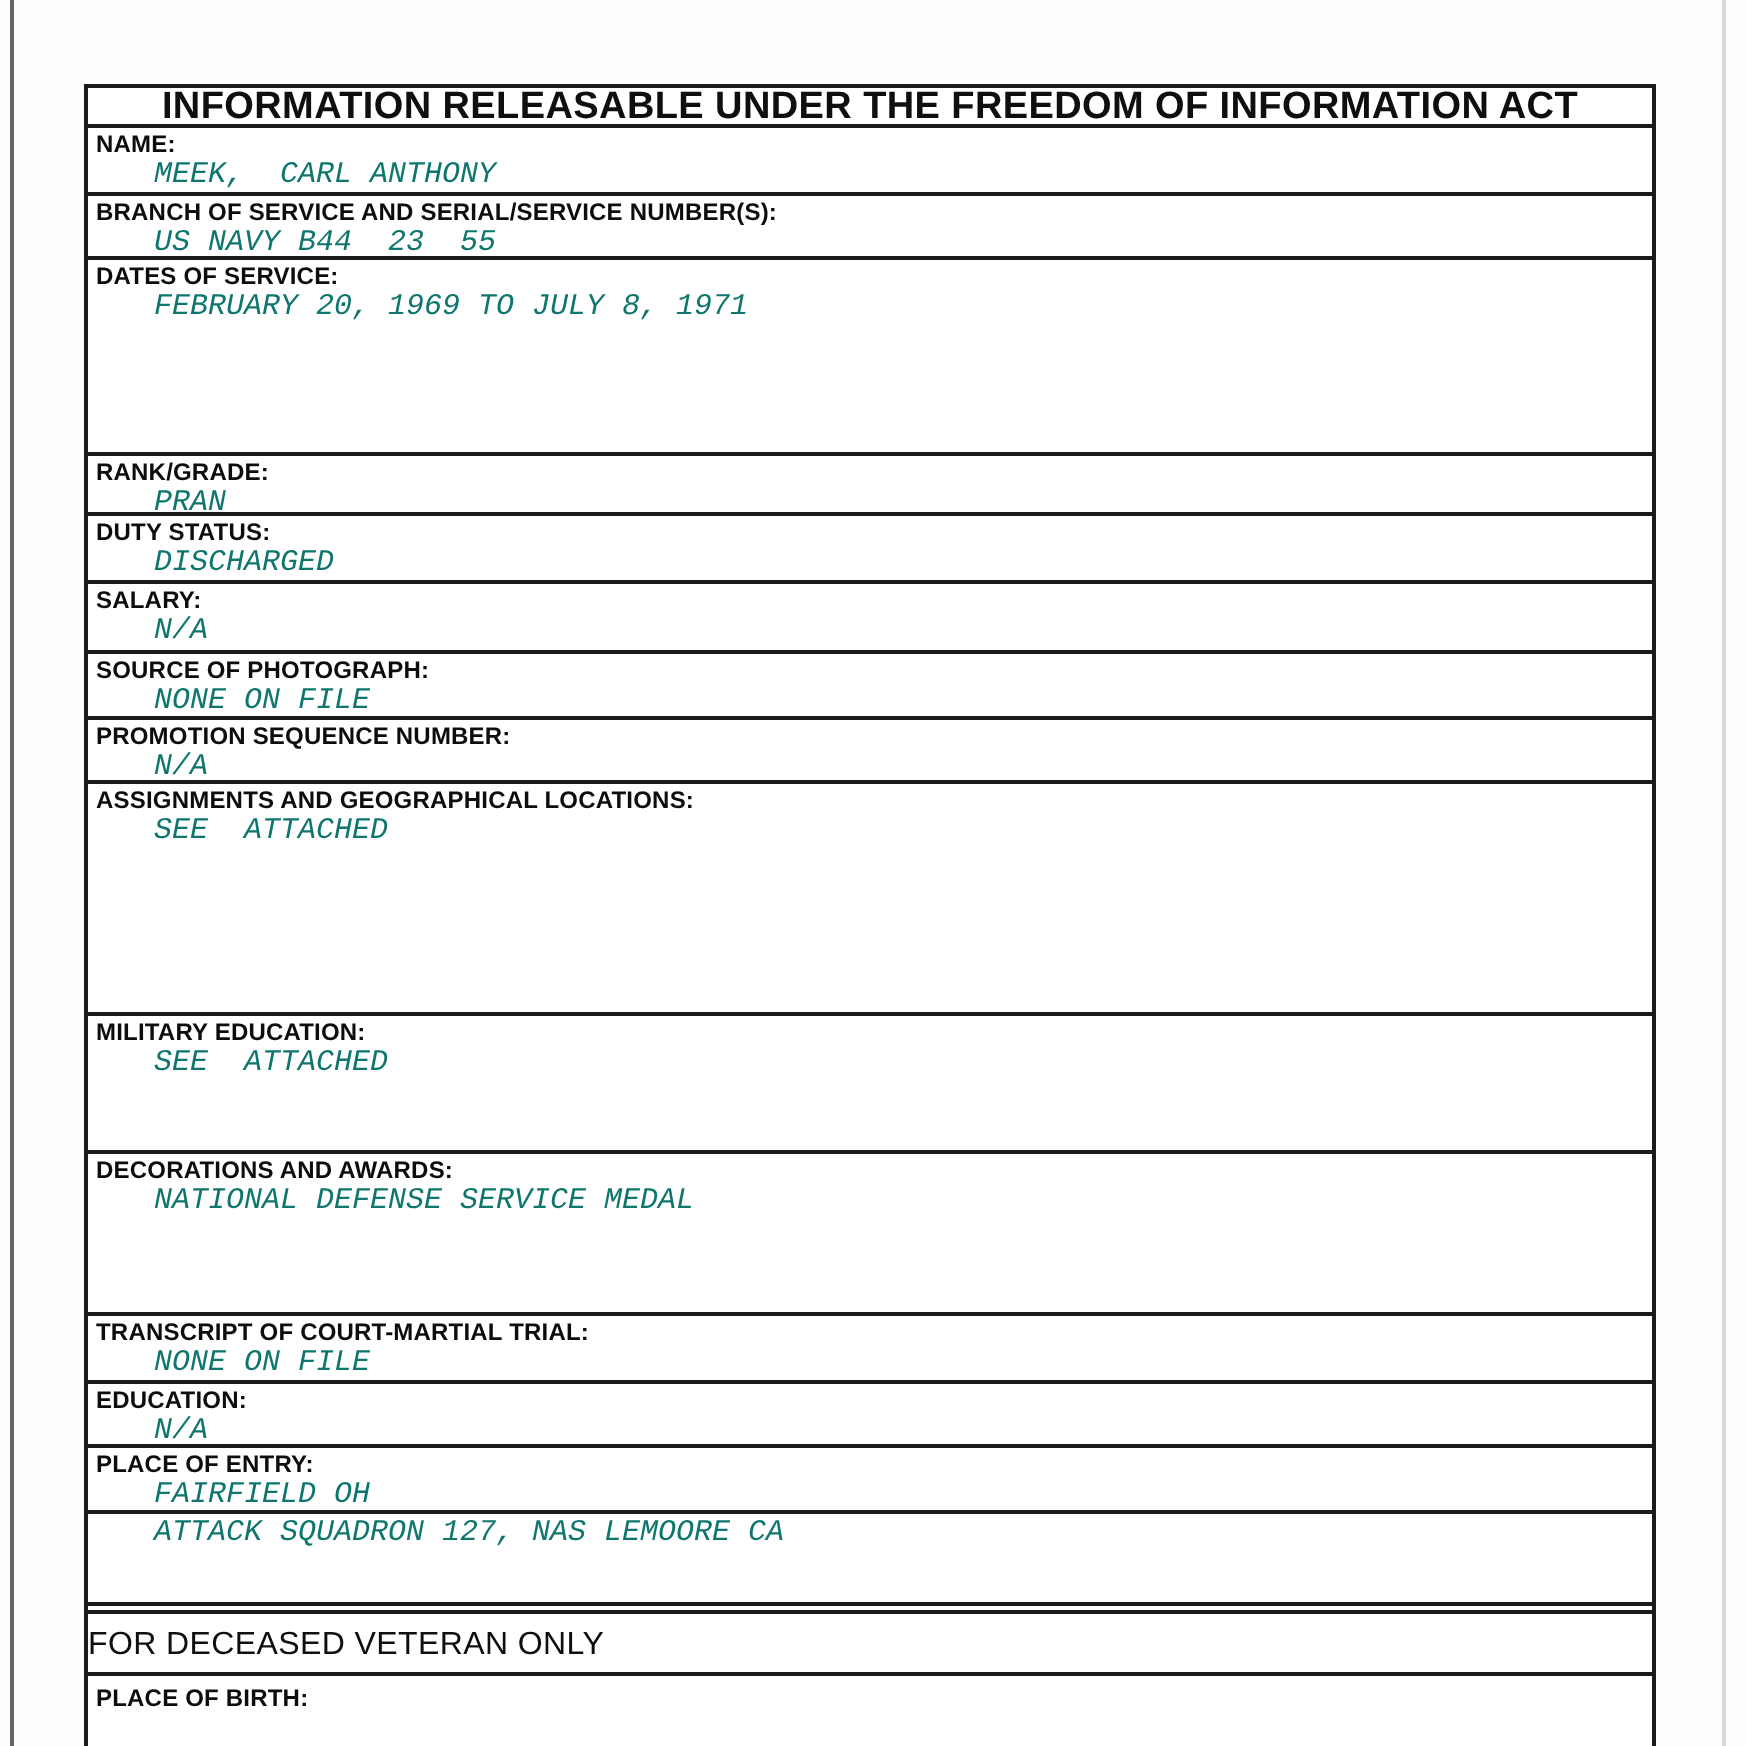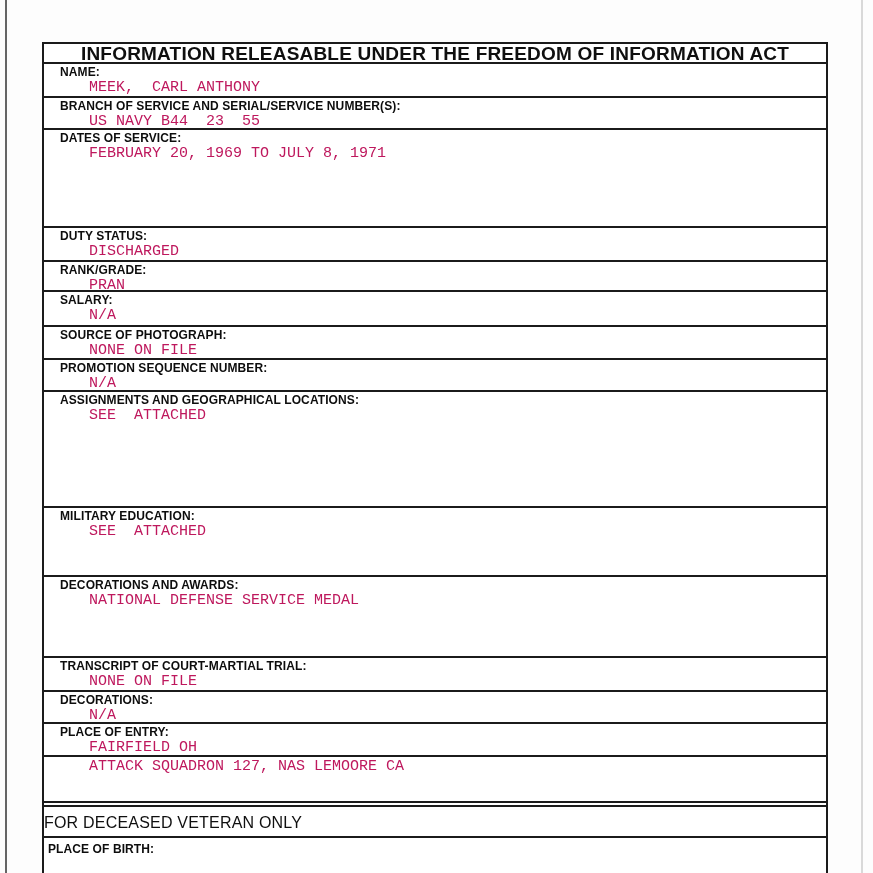--- a/index.html
+++ b/index.html
@@ -49,39 +49,40 @@
     font-size: 19px;
     letter-spacing: 0.2px;
     color: #0f0f0f;
     white-space: nowrap;
     overflow: hidden;
     box-sizing: border-box;
   }
   .row {
     box-sizing: border-box;
     border-bottom: 2px solid #1b1b1b;
-    padding: 1px 0 0 16px;
+    padding: 1px 0 0 4px;
     overflow: hidden;
   }
   .row:last-child { border-bottom: none; }
   .field-label {
     font-weight: bold;
     font-size: 12px;
     line-height: 14px;
     color: #0d0d0d;
     letter-spacing: 0.1px;
     white-space: pre;
   }
   .field-value {
     font-family: "Liberation Mono", "DejaVu Sans Mono", monospace;
     font-size: 15px;
     line-height: 17px;
-    color: #be185d;
+    color: #0f766e;
     padding-left: 29px;
     white-space: pre;
+    font-style: italic;
   }
   .spacer-row {
     height: 2px;
     border-bottom: 2px solid #1b1b1b;
   }
   .section-header {
     height: 31px;
     line-height: 31px;
     border-bottom: 2px solid #1b1b1b;
     text-align: left;
@@ -116,28 +117,28 @@
     <div class="row" style="height:32px">
       <div class="field-label">BRANCH OF SERVICE AND SERIAL/SERVICE NUMBER(S):</div>
       <div class="field-value">US NAVY B44  23  55</div>
     </div>
 
     <div class="row" style="height:98px">
       <div class="field-label">DATES OF SERVICE:</div>
       <div class="field-value">FEBRUARY 20, 1969 TO JULY 8, 1971</div>
     </div>
 
+    <div class="row" style="height:30px">
+      <div class="field-label">RANK/GRADE:</div>
+      <div class="field-value">PRAN</div>
+    </div>
+
     <div class="row" style="height:34px">
       <div class="field-label">DUTY STATUS:</div>
       <div class="field-value">DISCHARGED</div>
-    </div>
-
-    <div class="row" style="height:30px">
-      <div class="field-label">RANK/GRADE:</div>
-      <div class="field-value">PRAN</div>
     </div>
 
     <div class="row" style="height:35px">
       <div class="field-label">SALARY:</div>
       <div class="field-value">N/A</div>
     </div>
 
     <div class="row" style="height:33px">
       <div class="field-label">SOURCE OF PHOTOGRAPH:</div>
       <div class="field-value">NONE ON FILE</div>
@@ -162,21 +163,21 @@
       <div class="field-label">DECORATIONS AND AWARDS:</div>
       <div class="field-value">NATIONAL DEFENSE SERVICE MEDAL</div>
     </div>
 
     <div class="row" style="height:34px">
       <div class="field-label">TRANSCRIPT OF COURT-MARTIAL TRIAL:</div>
       <div class="field-value">NONE ON FILE</div>
     </div>
 
     <div class="row" style="height:32px">
-      <div class="field-label">DECORATIONS:</div>
+      <div class="field-label">EDUCATION:</div>
       <div class="field-value">N/A</div>
     </div>
 
     <div class="row" style="height:33px">
       <div class="field-label">PLACE OF ENTRY:</div>
       <div class="field-value">FAIRFIELD OH</div>
     </div>
 
     <div class="row" style="height:46px">
       <div class="field-value">ATTACK SQUADRON 127, NAS LEMOORE CA</div>

